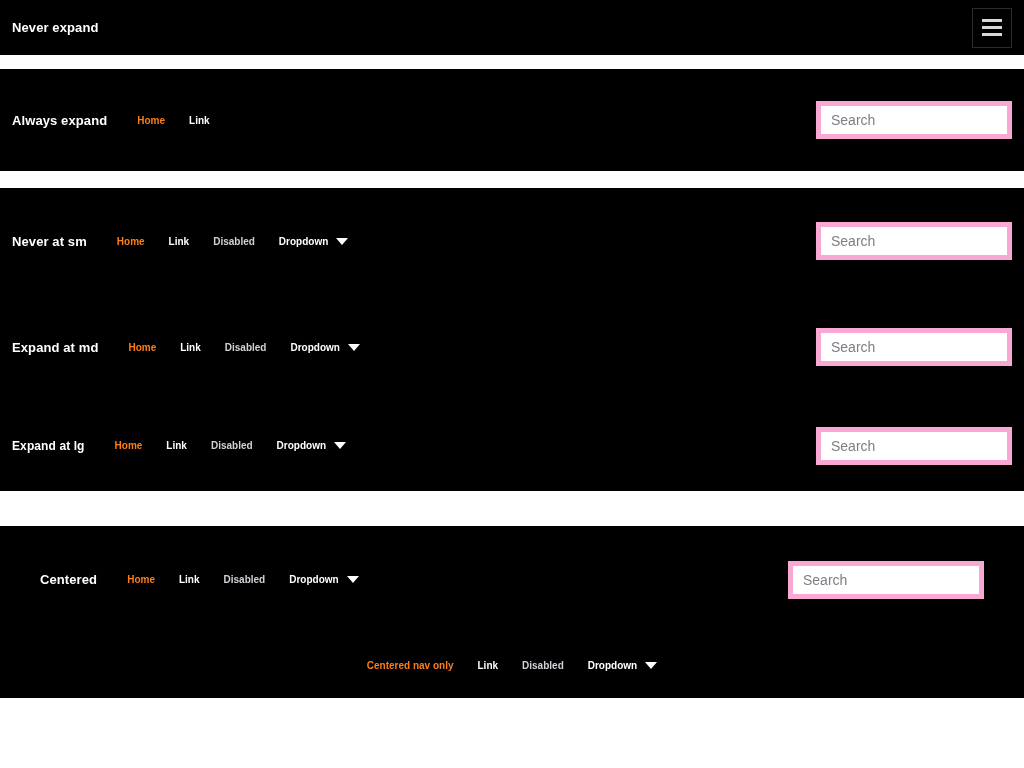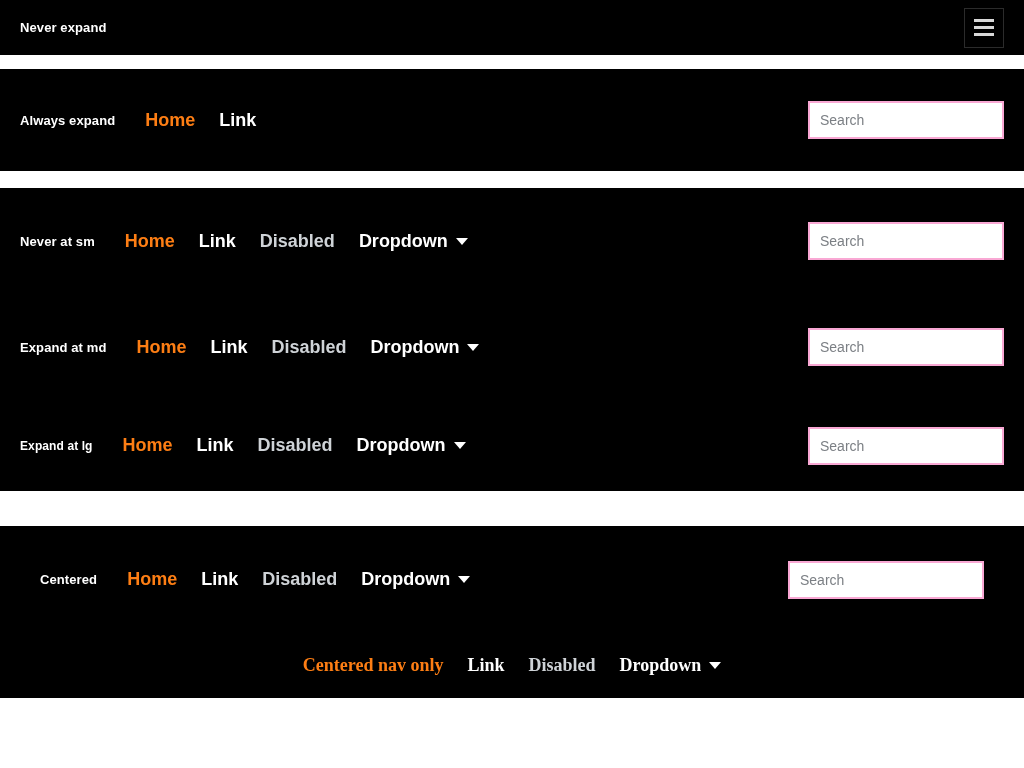--- a/index.html
+++ b/index.html
@@ -11,21 +11,21 @@
     overflow: hidden;
   }
   .page { width: 1024px; height: 768px; position: relative; background:#fff; }
 
   
   .navbar {
     background: #000000;
     width: 100%;
     display: flex;
     align-items: center;
-    padding: 0 20px;
+    padding: 0 12px;
     position: relative;
   }
   .navbar-inner {
     display: flex;
     align-items: center;
     width: 100%;
     flex-wrap: nowrap;
   }
   .brand {
     color: #ffffff;
@@ -38,21 +38,21 @@
   .brand.lg { font-size: 12px; }
 
   .nav-links {
     display: flex;
     align-items: center;
     gap: 0px;
   }
   .nav-link {
     color: #ffffff;
     font-weight: bold;
-    font-size: 18px;
+    font-size: 10px;
     white-space: nowrap;
     padding: 0 12px;
     text-decoration: none;
     display: inline-flex;
     align-items: center;
   }
   .nav-link.active { color: #fd7e14; }
   .nav-link.disabled { color: #cfd3d7; }
   .nav-link .caret {
     display: inline-block;
@@ -61,21 +61,21 @@
     border-left: 6px solid transparent;
     border-right: 6px solid transparent;
     border-top: 7px solid #ffffff;
   }
 
   .search-wrap { margin-left: auto; display: flex; align-items: center; }
   .search-input {
     width: 196px;
     height: 38px;
     background: #ffffff;
-    border: 2px solid #f9a8d4;
+    border: 5px solid #f9a8d4;
     padding: 0 10px;
     font-size: 14px;
     color: #212529;
     font-family: "Liberation Sans", sans-serif;
     outline: none;
     border-radius: 0;
   }
   .search-input::placeholder { color: #7b7f84; opacity: 1; }
 
   .toggler {
@@ -115,21 +115,20 @@
   #nb-centered  { height: 65px; }
 
   .sep-white { background:#fff; }
 
   
   .centered-inner {
     display:flex;
     align-items:center;
     justify-content:center;
     width:100%;
-    font-family:Liberation Serif, serif;
   }
   .centered-inner .nav-link.active { color:#fd7e14; }
 
   
   #nb-container .navbar-inner {
     width: 944px;
     margin: 0 auto;
   }
   #nb-container .search-input { width: 196px; }
 

